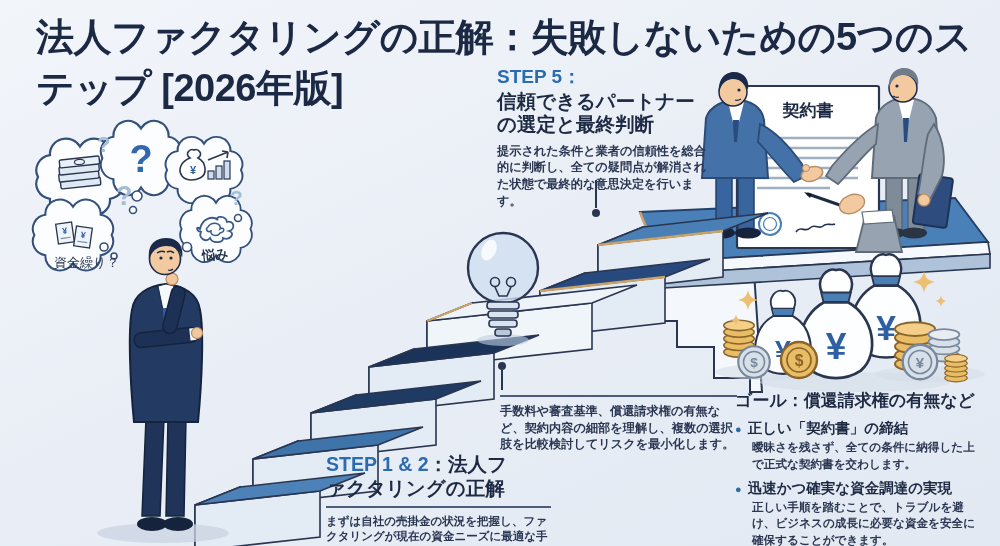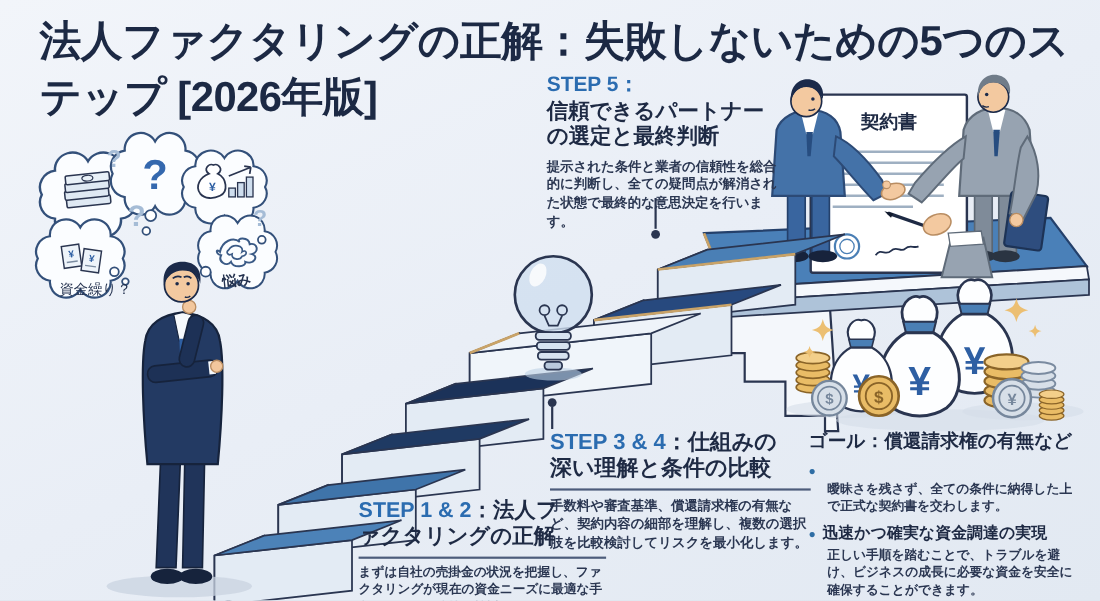--- a/index.html
+++ b/index.html
@@ -321,36 +321,36 @@
 
 <div class="abs page-title">法人ファクタリングの正解：失敗しないための5つのステップ [2026年版]</div>
 
 <div class="abs blk-step5">
   <span class="step-label">STEP 5：</span>
   <span class="step-title">信頼できるパートナーの選定と最終判断</span>
   <div class="step-body">提示された条件と業者の信頼性を総合的に判断し、全ての疑問点が解消された状態で最終的な意思決定を行います。</div>
 </div>
 
 <div class="abs blk-step34">
-  <div class="step-head"><span class="step-label">STEP 3 &amp; 4</span><span class="step-title">：仕組みの深い理解と条件の比較</span></div>
   <hr class="divider">
   <div class="step-body">手数料や審査基準、償還請求権の有無など、契約内容の細部を理解し、複数の選択肢を比較検討してリスクを最小化します。</div>
 </div>
 
 <div class="abs blk-step12">
   <div class="step-head"><span class="step-label">STEP 1 &amp; 2</span><span class="step-title">：法人ファクタリングの正解</span></div>
   <hr class="divider">
   <div class="step-body">まずは自社の売掛金の状況を把握し、ファクタリングが現在の資金ニーズに最適な手段であるかを冷静に検討します。</div>
 </div>
 
 <div class="abs blk-goal">
   <div class="goal-heading">ゴール：償還請求権の有無など</div>
   <div class="bullet">
     <div class="bullet-row">
       <span class="bullet-dot">●</span>
+      <span class="bullet-title">正しい「契約書」の締結</span>
     </div>
     <div class="bullet-body">曖昧さを残さず、全ての条件に納得した上で正式な契約書を交わします。</div>
   </div>
   <div class="bullet">
     <div class="bullet-row">
       <span class="bullet-dot">●</span>
       <span class="bullet-title">迅速かつ確実な資金調達の実現</span>
     </div>
     <div class="bullet-body">正しい手順を踏むことで、トラブルを避け、ビジネスの成長に必要な資金を安全に確保することができます。</div>
   </div>

